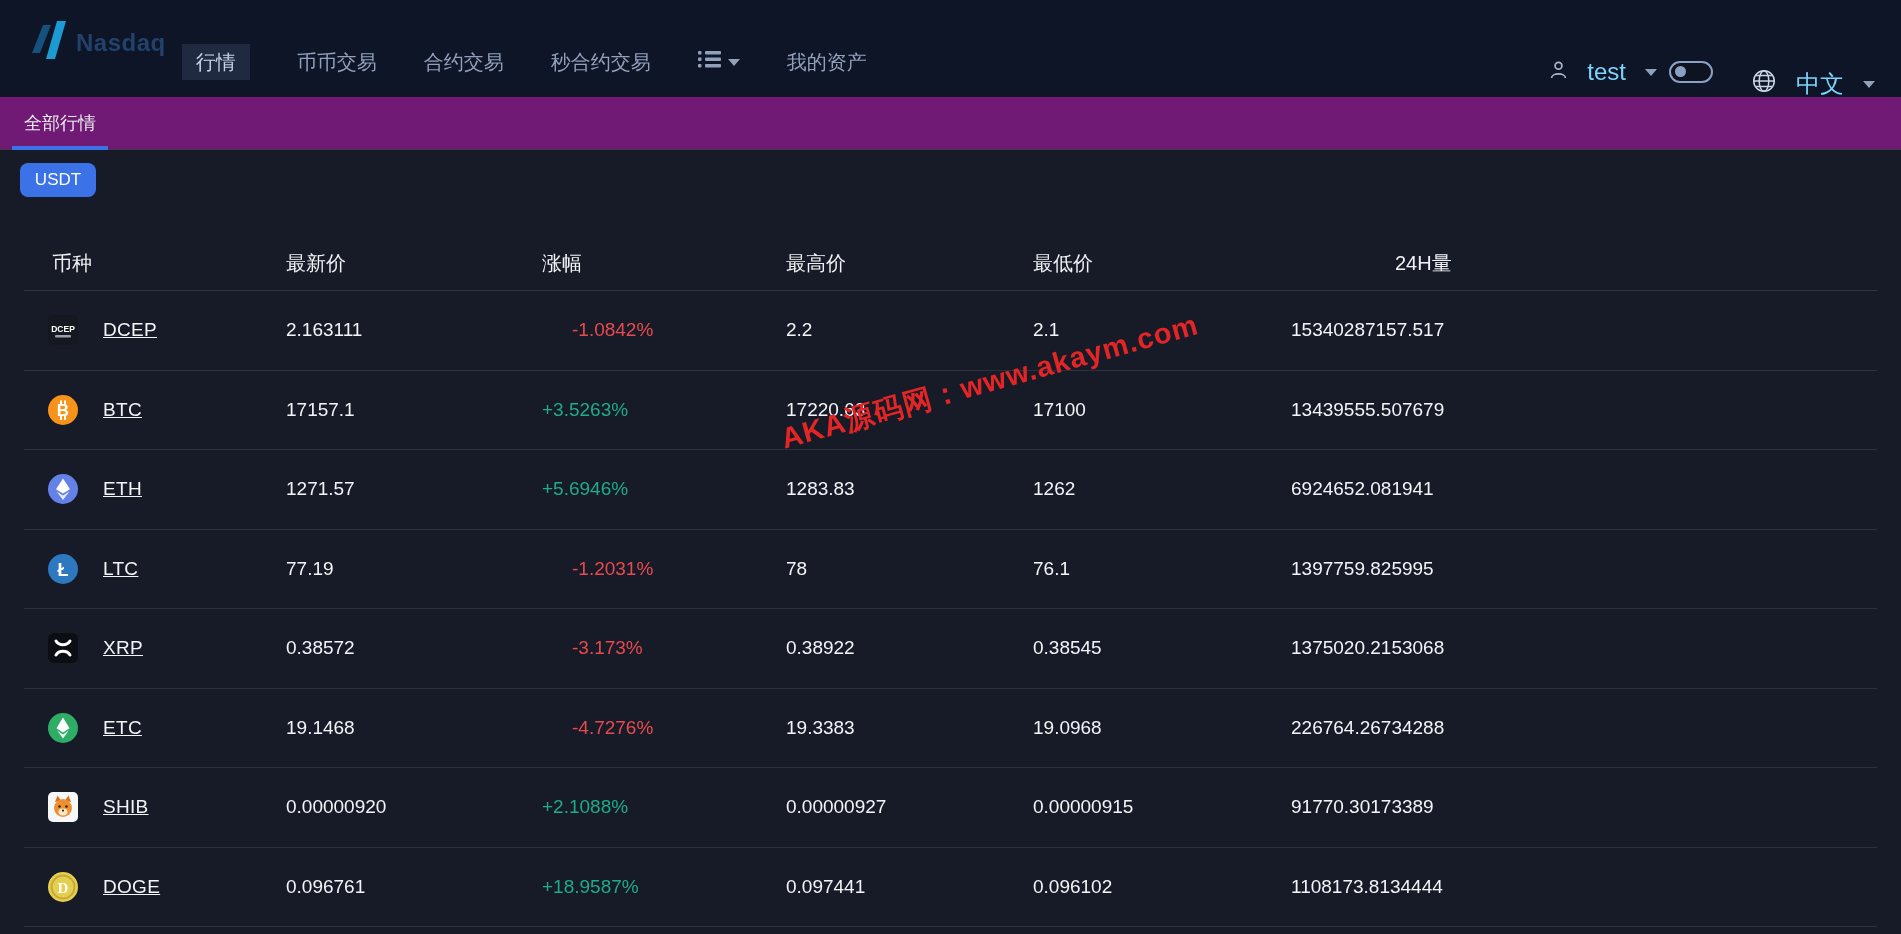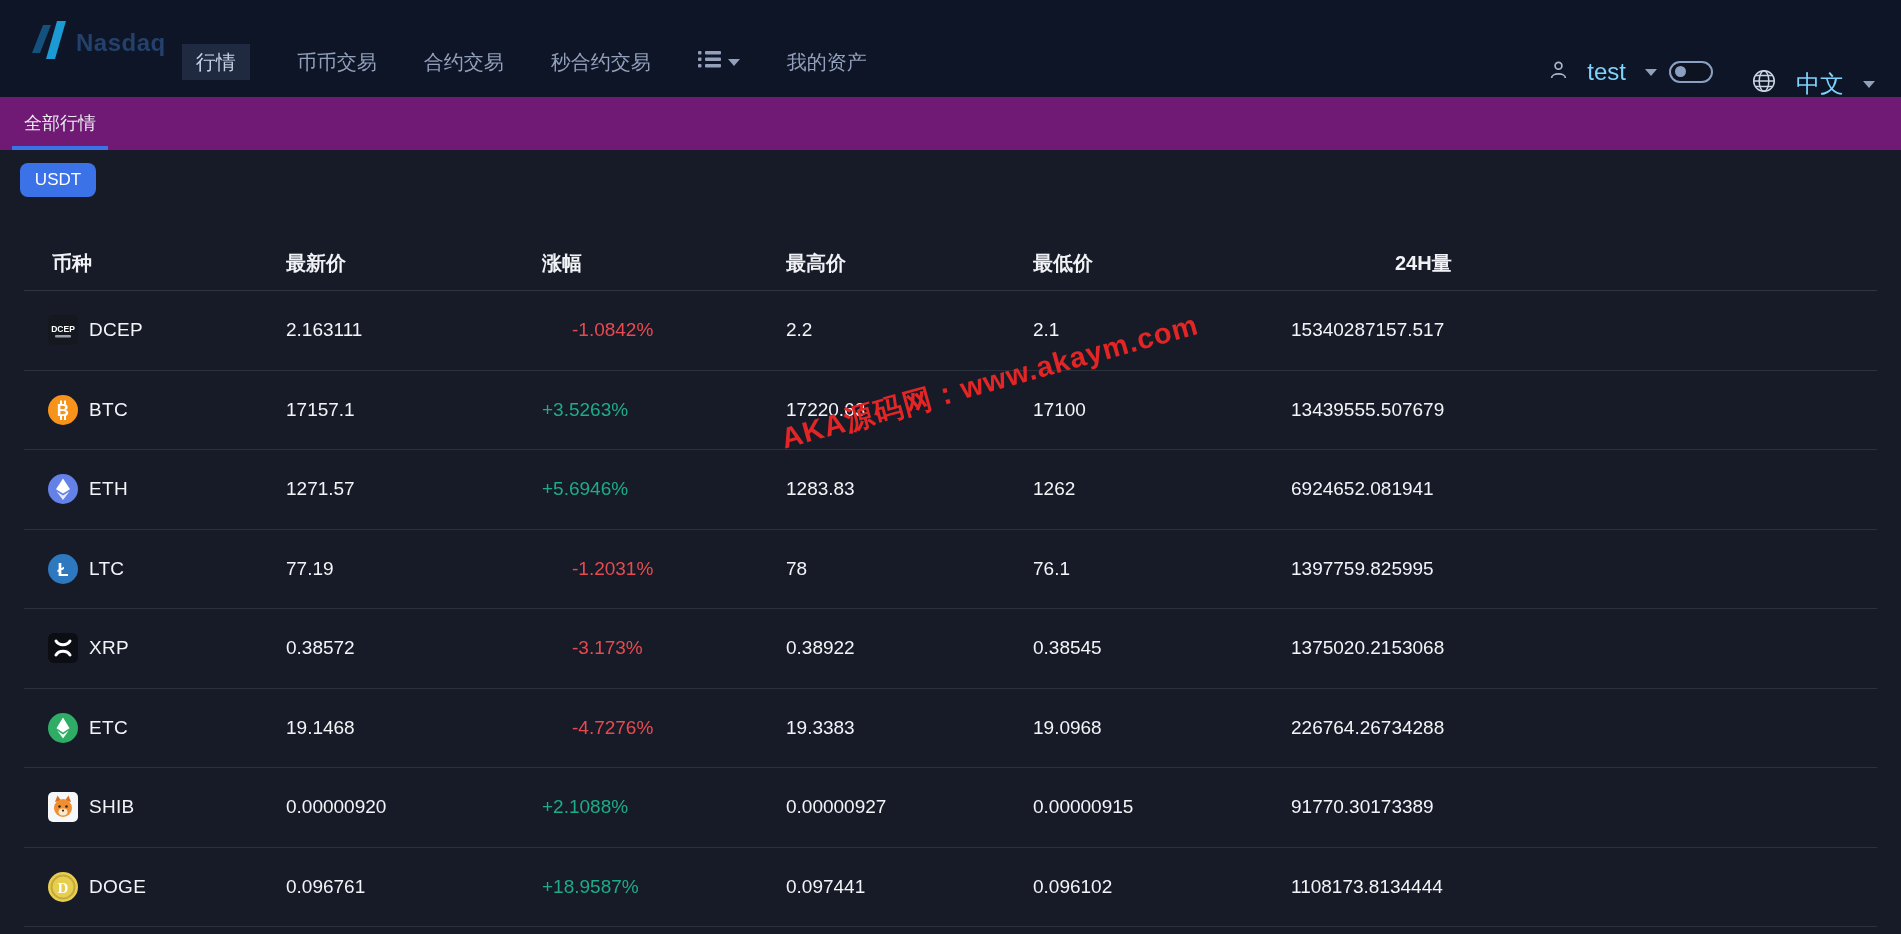--- a/index.html
+++ b/index.html
@@ -30,26 +30,26 @@
   .tab.active::after { content:''; position:absolute; left:0; right:0; bottom:-1px; height:4px; background:var(--accent,#3b82f6); }
   
   .usdt-btn {
     margin:13px 0 0 20px; width:76px; height:34px; border:none; border-radius:8px;
     background:var(--accent,#3b72e8); color:#fff; font-size:17px; font-family:inherit; cursor:pointer;
   }
   
   .mtable { margin:0 24px; }
   .thead, .trow { display:grid; grid-template-columns:262px 256px 244px 247px 258px auto; align-items:center; }
   .thead { height:94px; border-bottom:1px solid #323641; }
-  .th { font-size:20px; font-weight:700; color:#f0f2f5;margin-top:40px; }
+  .th { font-size:20px; font-weight:400; color:#f0f2f5;margin-top:40px; }
   .th.c1 { padding-left:28px; }
   .th.c6 { padding-left:104px; }
   .trow { height:79.5px; border-bottom:1px solid #2c313e; cursor:pointer; }
   .cell { font-size:19px; color:#f2f4f7; }
-  .coin-cell { display:flex; align-items:center; gap:11px; padding-left:24px; }
+  .coin-cell { display:flex; align-items:center; gap:25px; padding-left:24px;text-decoration:underline; }
   .coin-icon { width:30px; height:30px; display:inline-flex; }
   .coin-name { font-size:19px; font-weight:500; letter-spacing:.3px; }
   .up   { color:var(--up,#1fab87); }
   .down { color:var(--down,#e84a4f);margin-left:30px; }
   
   .watermark {
     position:absolute; left:782px; top:420px; z-index:9; pointer-events:none;
     font-size:29px; font-weight:bold; letter-spacing:1px; white-space:nowrap;
     transform:rotate(-15.5deg); transform-origin:0 50%;
   }

